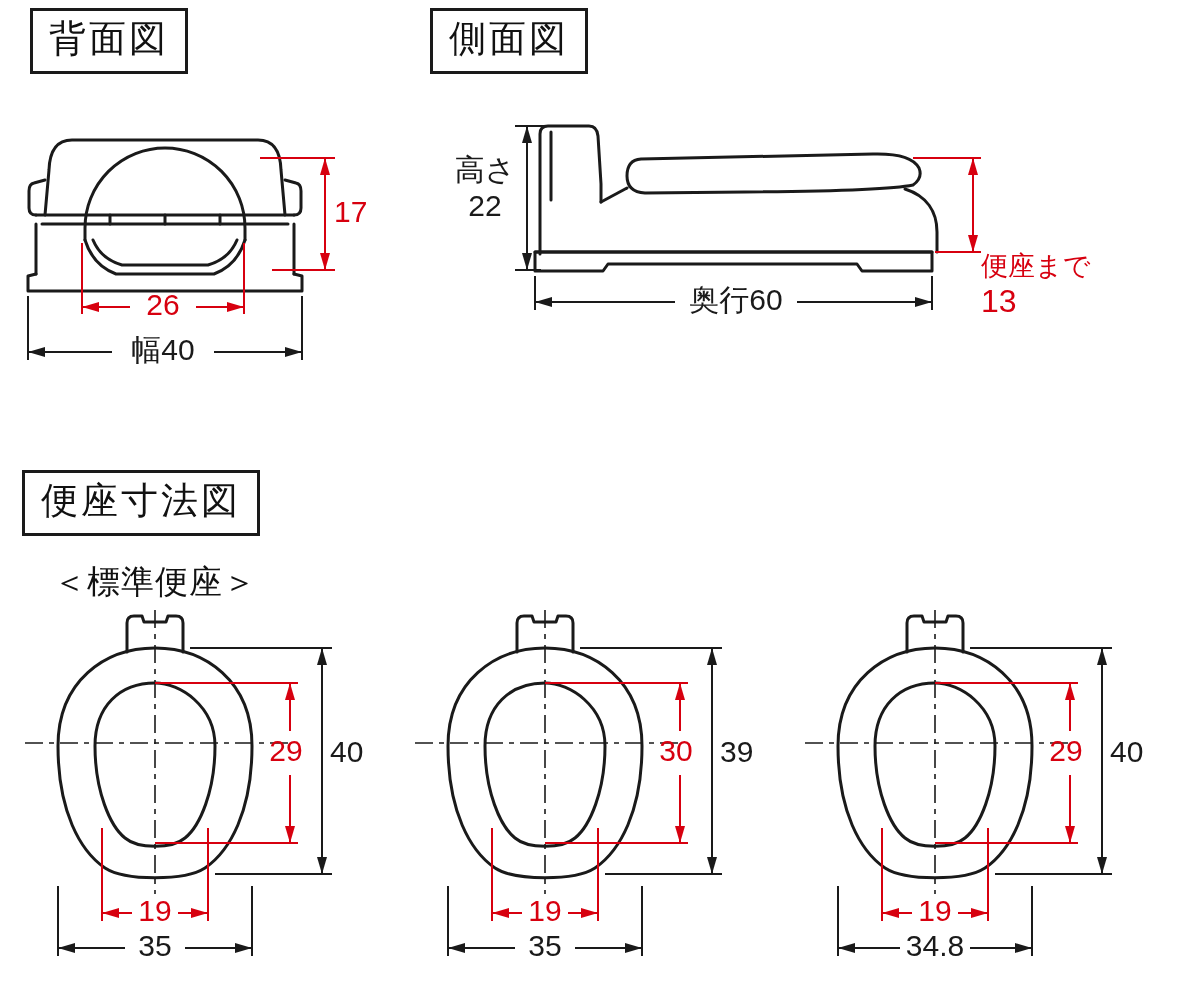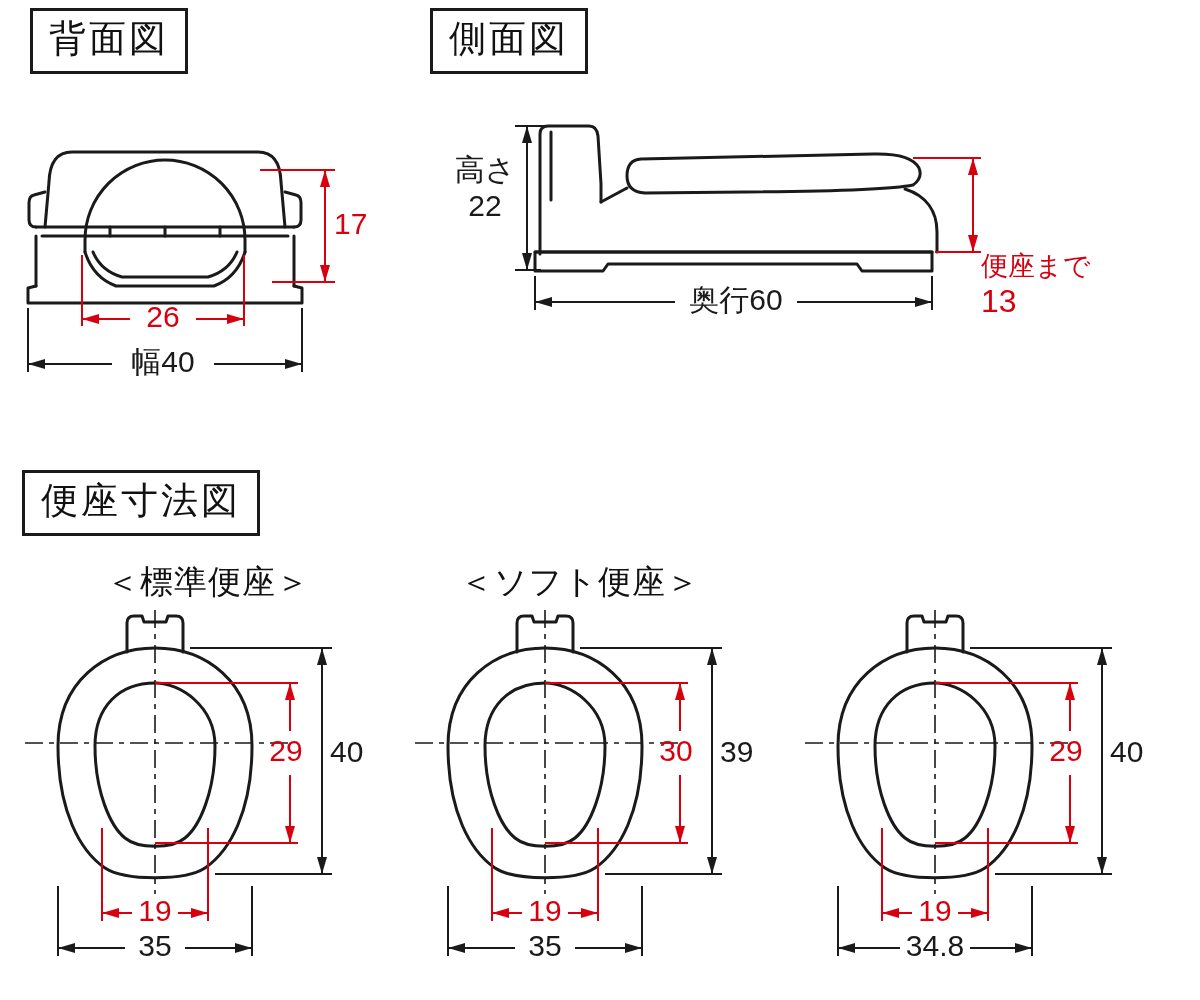--- a/index.html
+++ b/index.html
@@ -27,41 +27,41 @@
   }
   svg .dim line { fill:none; stroke-width:2; }
   svg .dim.black line { stroke:#1a1a1a; }
   svg .dim.red line { stroke:#d7000f; }
   svg .dim text { font-size:30px; font-family:"Liberation Sans",sans-serif; }
   svg .dim.black text { fill:#1a1a1a; }
   svg .dim.red text { fill:#d7000f; }
   .seat-block { position:absolute; top:560px; width:380px; height:440px; }
   .seat-block.s0 { left:0; } .seat-block.s1 { left:390px; } .seat-block.s2 { left:780px; }
   .seat-label {
-    position:absolute; top:0; left:0; width:310px; text-align:right;
+    position:absolute; top:0; left:0; width:310px; text-align:center;
     font-size:33px; font-weight:500; letter-spacing:1px; color:#111;
   }
   .seat-svg { position:absolute; top:46px; left:20px; }
 </style>
 </head>
 <body>
 
 <div class="canvas">
 
   <div class="fig-title" style="left:30px; top:8px;">
     <span>背面図</span>
   </div>
   <div class="fig-title" style="left:22px; top:470px;">
     <span>便座寸法図</span>
   </div>
   <div class="fig-title" style="left:430px; top:8px;">
     <span>側面図</span>
   </div>
 
-  <div class="fig" style="left:20px; top:140px;">
+  <div class="fig" style="left:20px; top:128px;">
     <svg viewBox="0 0 355 250" width="355" height="250">
       <defs>
         <marker id="aB1" markerUnits="userSpaceOnUse" markerWidth="18" markerHeight="12" refX="17" refY="6" orient="auto-start-reverse">
           <path d="M0,1 L17,6 L0,11 Z" fill="#1a1a1a"></path>
         </marker>
         <marker id="aR1" markerUnits="userSpaceOnUse" markerWidth="18" markerHeight="12" refX="17" refY="6" orient="auto-start-reverse">
           <path d="M0,1 L17,6 L0,11 Z" fill="#d7000f"></path>
         </marker>
       </defs>
       <g class="shape">
@@ -188,21 +188,20 @@
         <line x1="38" y1="280" x2="38" y2="350"></line>
         <line x1="232" y1="280" x2="232" y2="350"></line>
         <line x1="38" y1="342" x2="105" y2="342" marker-start="url(#aB3)"></line>
         <line x1="165" y1="342" x2="232" y2="342" marker-end="url(#aB3)"></line>
         <text x="135" y="342" text-anchor="middle" dominant-baseline="middle">35</text>
       </g>
     </svg>
   </div>
 
   <div class="seat-block s1">
-    <div class="seat-label">＜ソフト便座＞</div>
     <svg class="seat-svg" viewBox="0 0 355 390" width="355" height="390">
       <defs>
         <marker id="aB4" markerUnits="userSpaceOnUse" markerWidth="18" markerHeight="12" refX="17" refY="6" orient="auto-start-reverse">
           <path d="M0,1 L17,6 L0,11 Z" fill="#1a1a1a"></path>
         </marker>
         <marker id="aR4" markerUnits="userSpaceOnUse" markerWidth="18" markerHeight="12" refX="17" refY="6" orient="auto-start-reverse">
           <path d="M0,1 L17,6 L0,11 Z" fill="#d7000f"></path>
         </marker>
       </defs>
       <g class="shape">

